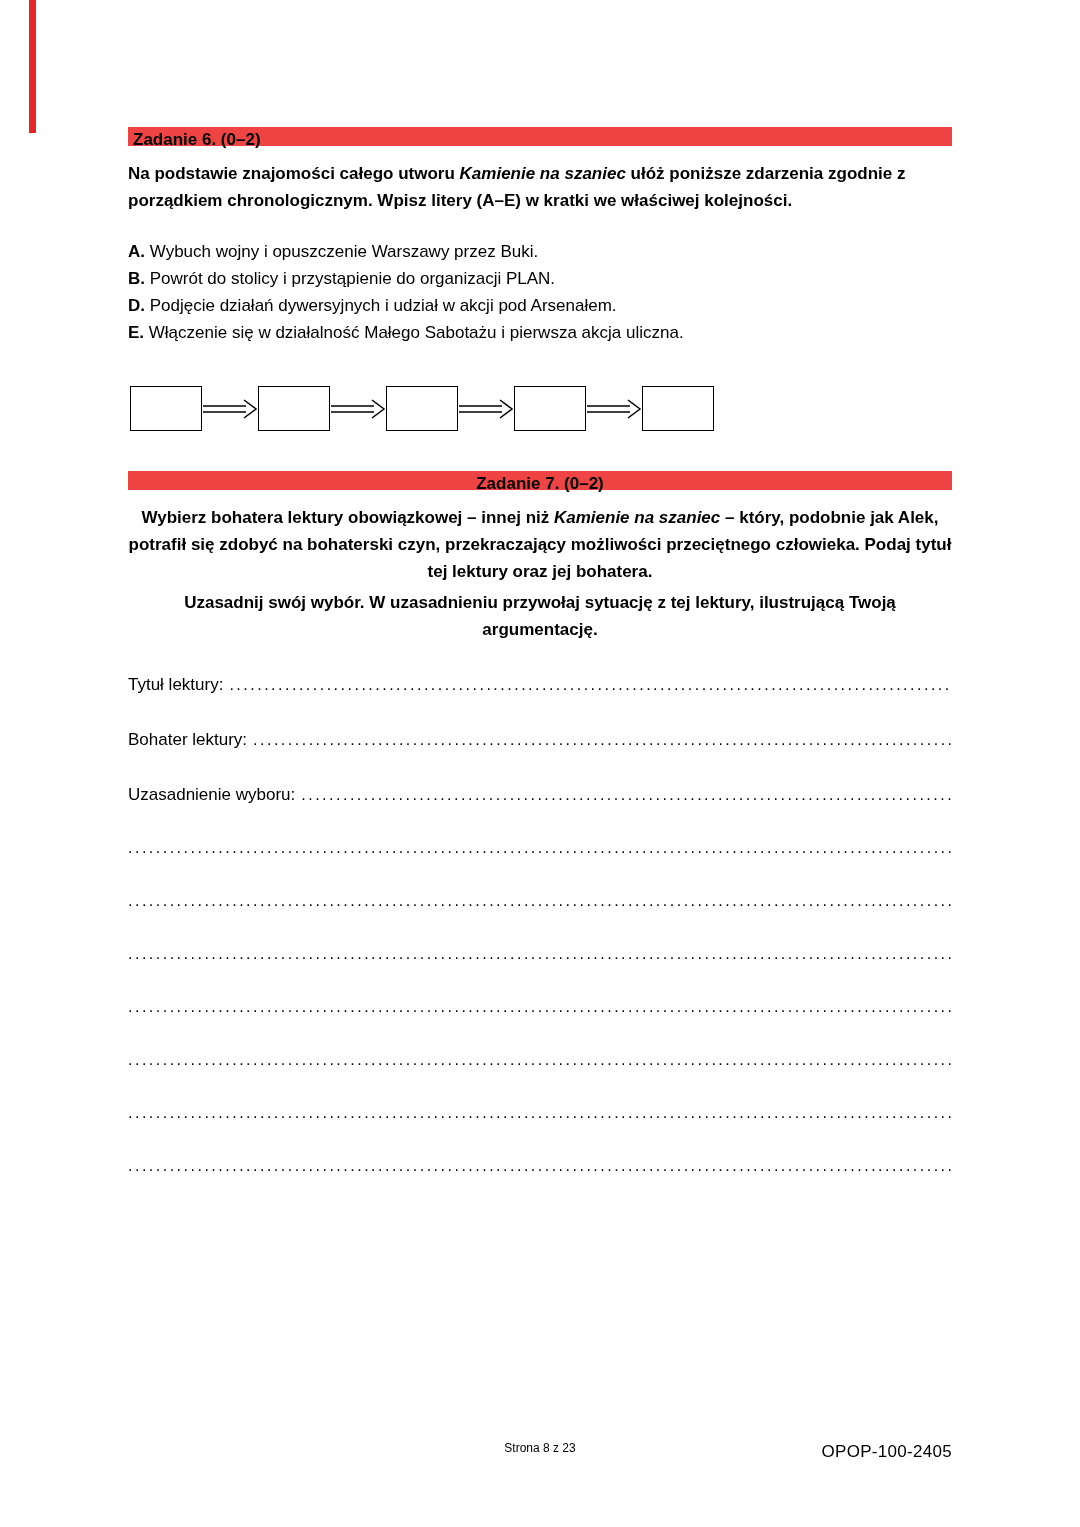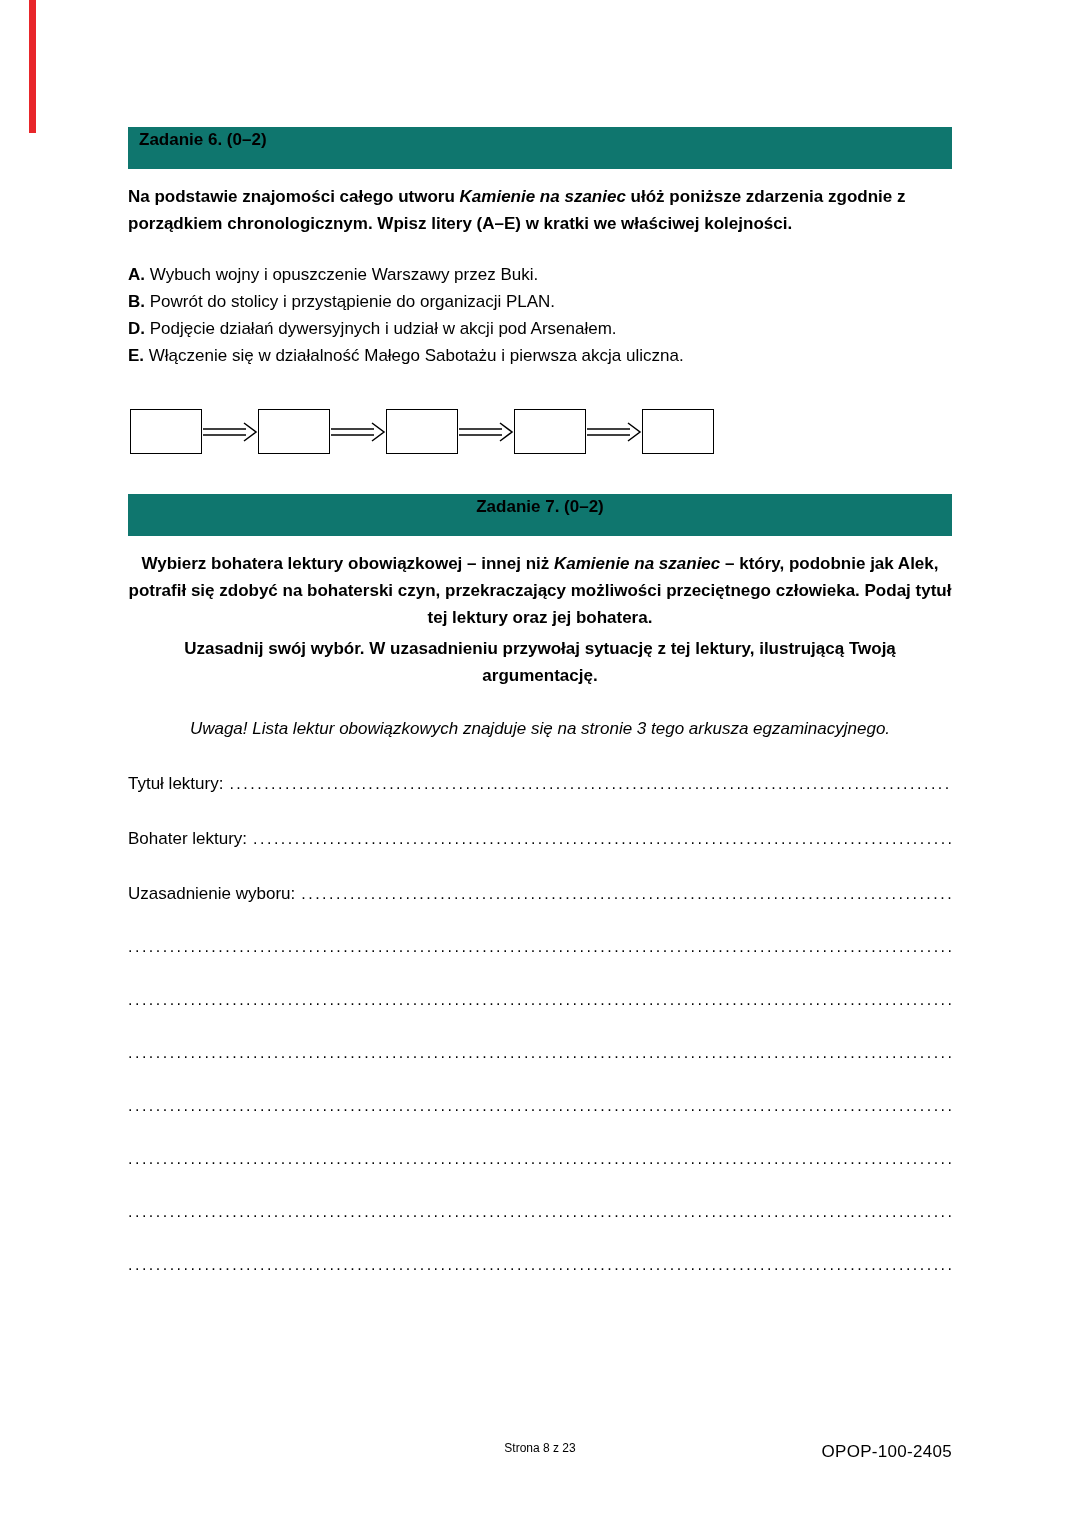--- a/index.html
+++ b/index.html
@@ -13,26 +13,26 @@
   }
   .scan-artifact {
     position: absolute; left: 29px; top: 0;
     width: 7px; height: 133px;
     background: #e8262a;
   }
   .content {
     position: absolute; left: 128px; top: 127px; width: 824px;
   }
   .task-header {
-    background: #0f766e;
+    background: #ef4444;
     font-weight: bold;
     font-size: 17px;
     line-height: 22px;
-    padding: 2px 11px;
-    height: 42px;
+    padding: 2px 5px;
+    height: 19px;
   }
   .para {
     font-size: 17px;
     line-height: 27px;
   }
   .bold { font-weight: bold; }
   .bi { font-weight: bold; font-style: italic; }
   .intro { margin-top: 14px; }
   .events {
     list-style: none;
@@ -148,21 +148,20 @@
     </div>
   </section>
 
   <section class="sec7">
     <div class="task-header">Zadanie 7. (0–2)</div>
 
     <p class="para bold intro"><span>Wybierz bohatera lektury obowiązkowej – innej niż </span><span class="bi">Kamienie na szaniec</span><span> – który, podobnie jak Alek, potrafił się zdobyć na bohaterski czyn, przekraczający możliwości przeciętnego człowieka. Podaj tytuł tej lektury oraz jej bohatera.</span></p>
 
     <p class="para bold para2">Uzasadnij swój wybór. W uzasadnieniu przywołaj sytuację z tej lektury, ilustrującą Twoją argumentację.</p>
 
-    <p class="note">Uwaga! Lista lektur obowiązkowych znajduje się na stronie 3 tego arkusza egzaminacyjnego.</p>
 
     <div class="field">
       <span class="flabel">Tytuł lektury:</span>
       <span class="dotfill">........................................................................................................................................................................................</span>
     </div>
 
     <div class="field">
       <span class="flabel">Bohater lektury:</span>
       <span class="dotfill">........................................................................................................................................................................................</span>
     </div>

